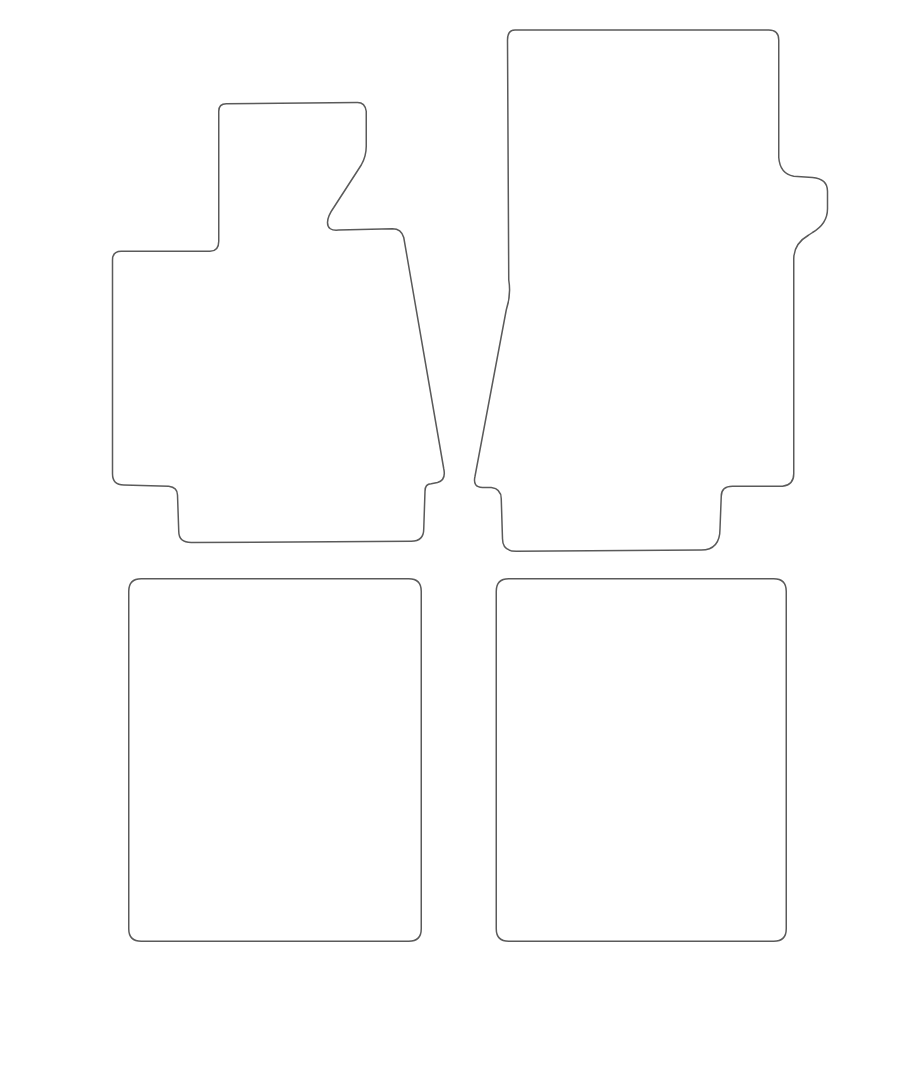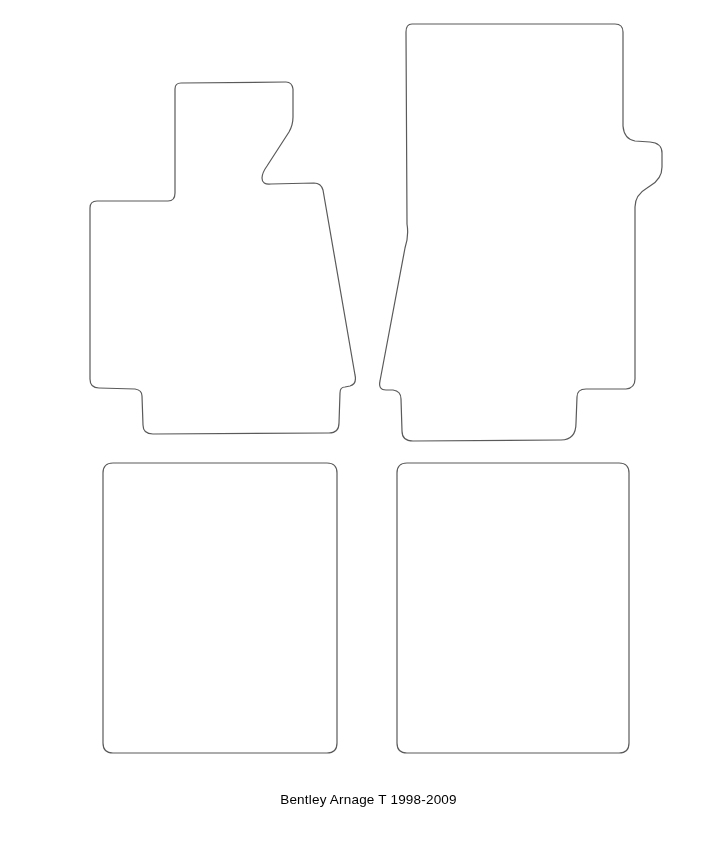--- a/index.html
+++ b/index.html
@@ -47,15 +47,14 @@
 
 <div class="page">
 
   <svg class="diagram" viewBox="0 0 723 853" xmlns="http://www.w3.org/2000/svg">
     <path d="M 181 83 L 286 82 Q 292 82 293 89 L 293 117 Q 293 125 289 132 L 267 166 Q 262 173 262 178 Q 262 185 271 184 L 314 183 Q 321 183 323 190 L 355 375 Q 357 384 350 386 L 345 387 Q 340 387 340 393 L 339 423 Q 339 433 329 433 L 153 434 Q 143 434 143 425 L 142 396 Q 142 390 135 389 L 99 388 Q 90 388 90 379 L 90 208 Q 90 201 97 201 L 168 201 Q 175 201 175 193 L 175 89 Q 175 83 181 83 Z"></path>
     <path d="M 412 24 L 615 24 Q 623 24 623 32 L 623 126 Q 624 139 635 141 L 650 142 Q 662 143 662 153 L 662 167 Q 662 179 650 186 L 647 188 Q 635 195 635 207 L 635 379 Q 635 388 626 389 L 586 389 Q 577 389 577 397 L 576 423 Q 576 440 561 440 L 413 441 Q 402 441 402 431 L 401 399 Q 401 391 393 390 L 386 390 Q 378 390 380 381 L 405 248 Q 409 236 407 224 L 406 32 Q 406 24 412 24 Z"></path>
     <path d="M 113 463 L 327 463 Q 337 463 337 473 L 337 743 Q 337 753 327 753 L 113 753 Q 103 753 103 743 L 103 473 Q 103 463 113 463 Z"></path>
     <path d="M 407 463 L 619 463 Q 629 463 629 473 L 629 743 Q 629 753 619 753 L 407 753 Q 397 753 397 743 L 397 473 Q 397 463 407 463 Z"></path>
   </svg>
 
-  <div class="caption">Bentley Arnage T 1998-2009</div>
 
 </div>
 
 </body></html>

